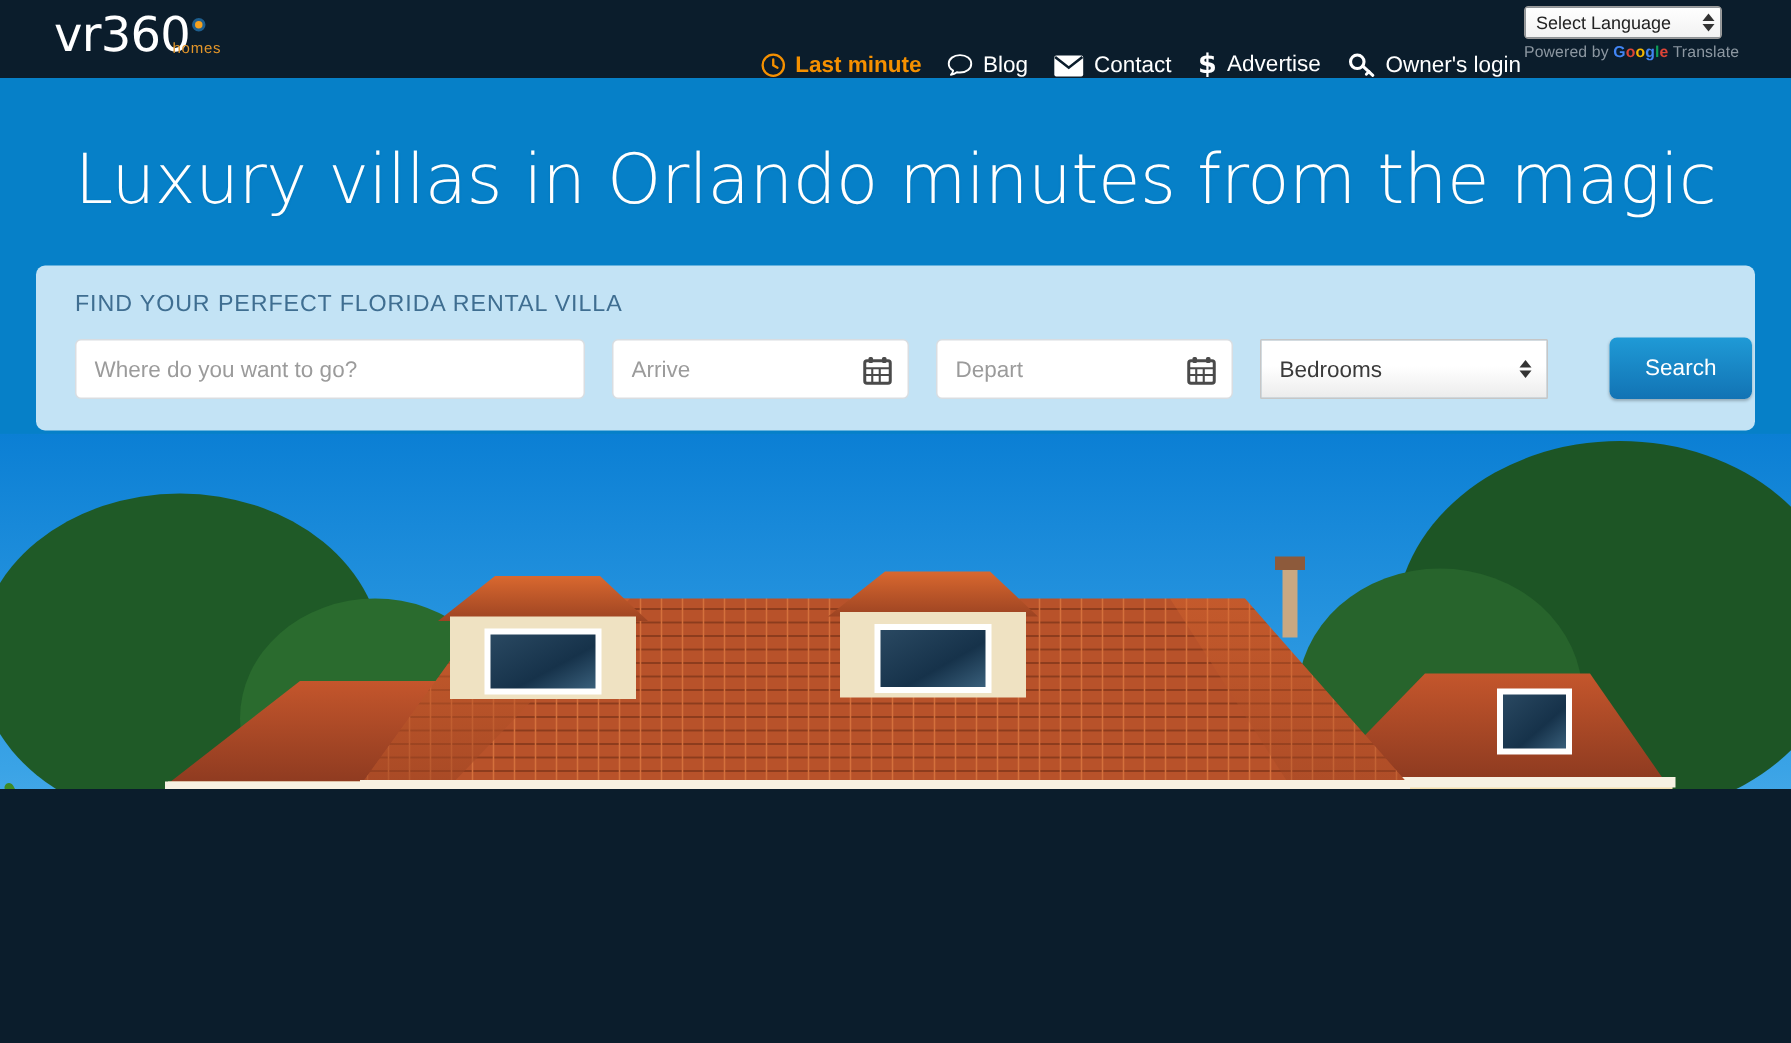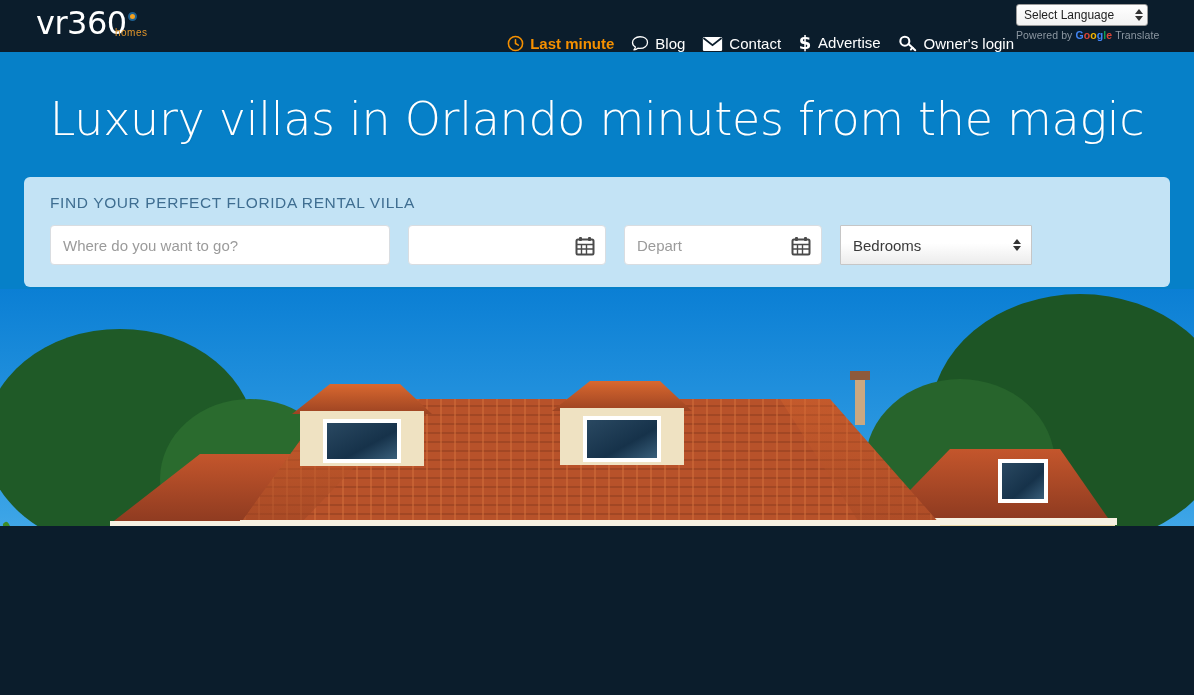--- a/index.html
+++ b/index.html
@@ -372,20 +372,21 @@
     <div class="panel">
       <div class="panel-title">FIND YOUR PERFECT FLORIDA RENTAL VILLA</div>
 
       <div class="fields">
 
         <div class="field f-dest">
           <input type="text" placeholder="Where do you want to go?" style="">
         </div>
 
         <div class="field f-date">
+          <input type="text" placeholder="Arrive" style="">
           <span class="cal">
             <svg width="20" height="20" viewBox="0 0 20 20">
               <rect x="4" y="1" width="3" height="4" rx="1" fill="#4a4a4a"></rect>
               <rect x="13" y="1" width="3" height="4" rx="1" fill="#4a4a4a"></rect>
               <rect x="1.5" y="3.5" width="17" height="15" rx="1.5" fill="none" stroke="#4a4a4a" stroke-width="2"></rect>
               <path d="M1.5 8.5h17M6.5 8.5v10M11.5 8.5v10M1.5 13h17" stroke="#4a4a4a" stroke-width="1.4"></path>
             </svg>
           </span>
         </div>
 
@@ -402,16 +403,17 @@
         </div>
 
         <div class="select-wrap">
           <span class="select-label">Bedrooms</span>
           <span class="stepper">
               <i class="up"></i>
               <i class="dn"></i>
             </span>
         </div>
 
+        <button class="search-btn">Search</button>
       </div>
     </div>
   </div>
 </div>
 
 </body></html>

